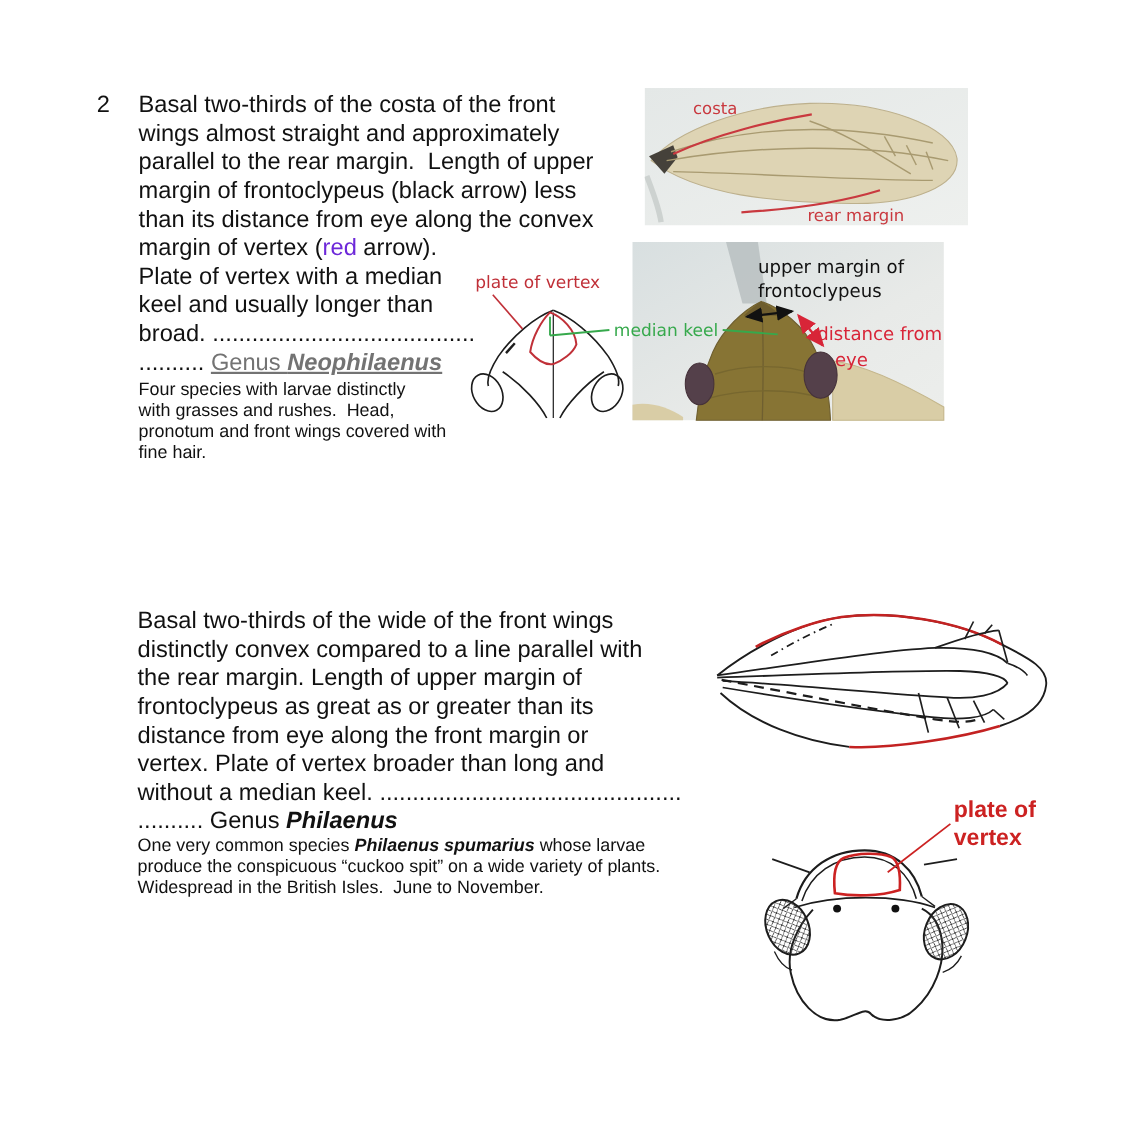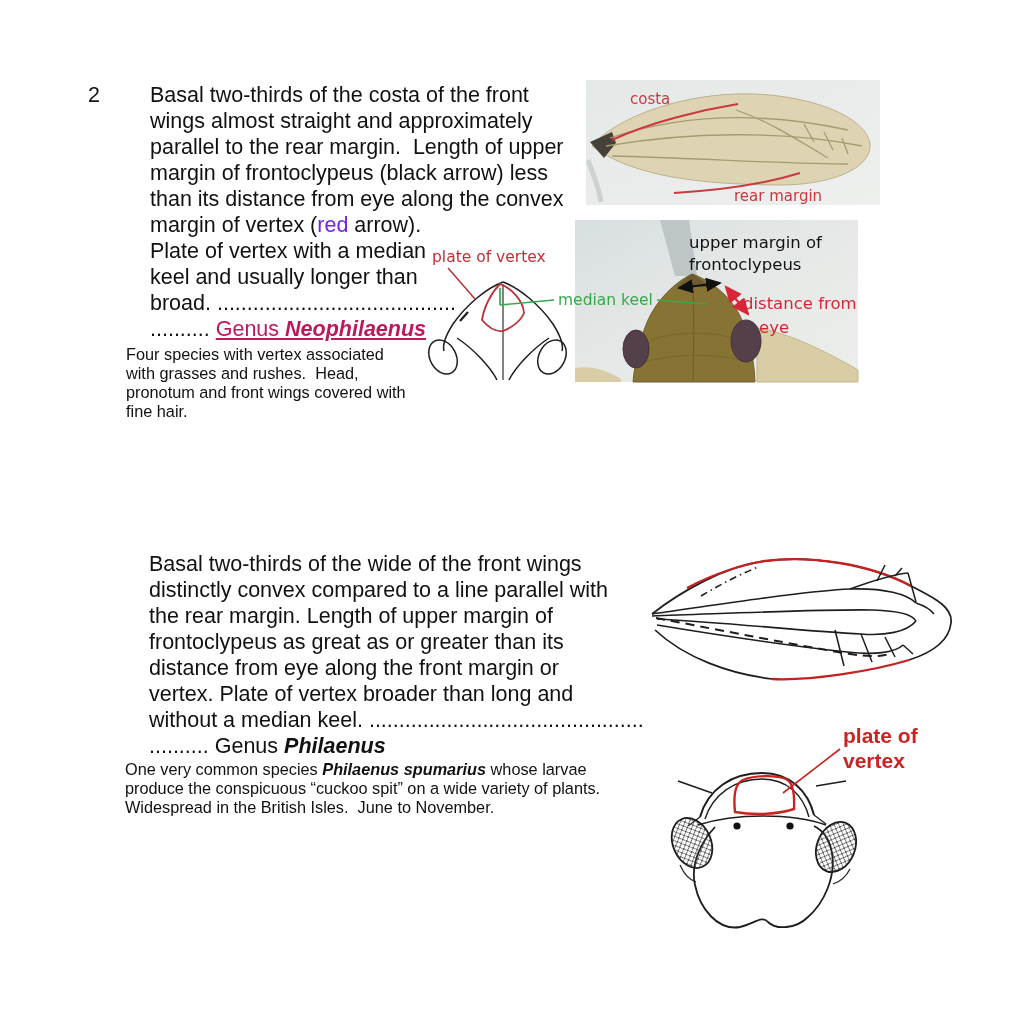--- a/index.html
+++ b/index.html
@@ -1,25 +1,25 @@
 <!DOCTYPE html>
 <html><head>
 <meta charset="utf-8">
 <style>
   html,body{margin:0;padding:0;background:#ffffff;}
   .page{position:relative;width:1019px;height:1024px;background:#ffffff;overflow:hidden;
         font-family:"Liberation Sans",sans-serif;color:#111;}
   .abs{position:absolute;}
   .num{font-size:21.5px;line-height:26px;}
-  .body-text{font-size:21.5px;line-height:26px;margin-left:24px;}
+  .body-text{font-size:21.5px;line-height:26px;}
   .body-text .line{white-space:pre;}
   .desc-text{font-size:16.3px;line-height:19px;}
   .desc-text .line{white-space:pre;}
   .red-word{color:#6d28d9;}
-  .genus-link{color:#be185d;text-decoration:underline;cursor:pointer;}
+  .genus-link{color:#737373;text-decoration:underline;cursor:pointer;}
   .genus-name{font-weight:bold;font-style:italic;}
   .species-name{font-weight:bold;font-style:italic;}
   .fig{position:absolute;}
   .fig svg{display:block;}
   text{user-select:none;}
   .annot{font-family:"DejaVu Sans",sans-serif;}
   .annot-bold{font-family:"Liberation Sans",sans-serif;font-weight:bold;}
 </style>
 </head>
 <body>
@@ -35,21 +35,21 @@
     <div class="line">margin of frontoclypeus (black arrow) less</div>
     <div class="line">than its distance from eye along the convex</div>
     <div class="line"><span>margin of vertex (</span><span class="red-word">red</span><span> arrow).</span></div>
     <div class="line">Plate of vertex with a median</div>
     <div class="line">keel and usually longer than</div>
     <div class="line">broad. ........................................</div>
     <div class="line"><span>.......... </span><span class="genus-link"><span>Genus </span><span class="genus-name">Neophilaenus</span></span></div>
   </div>
 
   <div class="abs desc-text" style="left:126px;top:345px;">
-    <div class="line">Four species with vertex associated</div>
+    <div class="line">Four species with larvae distinctly</div>
     <div class="line">with grasses and rushes.  Head,</div>
     <div class="line">pronotum and front wings covered with</div>
     <div class="line">fine hair.</div>
   </div>
 
   <div class="abs body-text" style="left:125px;top:551px;">
     <div class="line">Basal two-thirds of the wide of the front wings</div>
     <div class="line">distinctly convex compared to a line parallel with</div>
     <div class="line">the rear margin. Length of upper margin of</div>
     <div class="line">frontoclypeus as great as or greater than its</div>
@@ -175,21 +175,21 @@
         <path stroke-width="1.5" d="M250,23 L257,15"></path>
         <path stroke-width="1.5" d="M271,50 C280,53 286,57 289,61"></path>
         <path stroke-width="1.5" d="M258,92 L268,101"></path>
         <path stroke-width="1.5" d="M216,81 L227,109"></path>
         <path stroke-width="1.5" d="M190,77 L199,113"></path>
         <path stroke-width="1.5" d="M240,84 L250,104"></path>
       </g>
     </svg>
   </div>
 
-  <div class="fig" style="left:640px;top:713px;">
+  <div class="fig" style="left:664px;top:713px;">
     <svg width="320" height="248" viewBox="0 0 320 248">
       <defs>
         <pattern id="xh" width="6" height="6" patternUnits="userSpaceOnUse">
           <path d="M0,6 L6,0 M0,0 L6,6" stroke="#333" stroke-width="0.8"></path>
         </pattern>
       </defs>
       <g stroke="#1d1d1d" fill="none">
         <path stroke-width="1.6" d="M38,68 L72,80"></path>
         <path stroke-width="1.6" d="M176,73 L206,68"></path>
         <path stroke-width="2" d="M60,104 C68,76 92,60 122,60 C150,60 168,78 174,102"></path>

